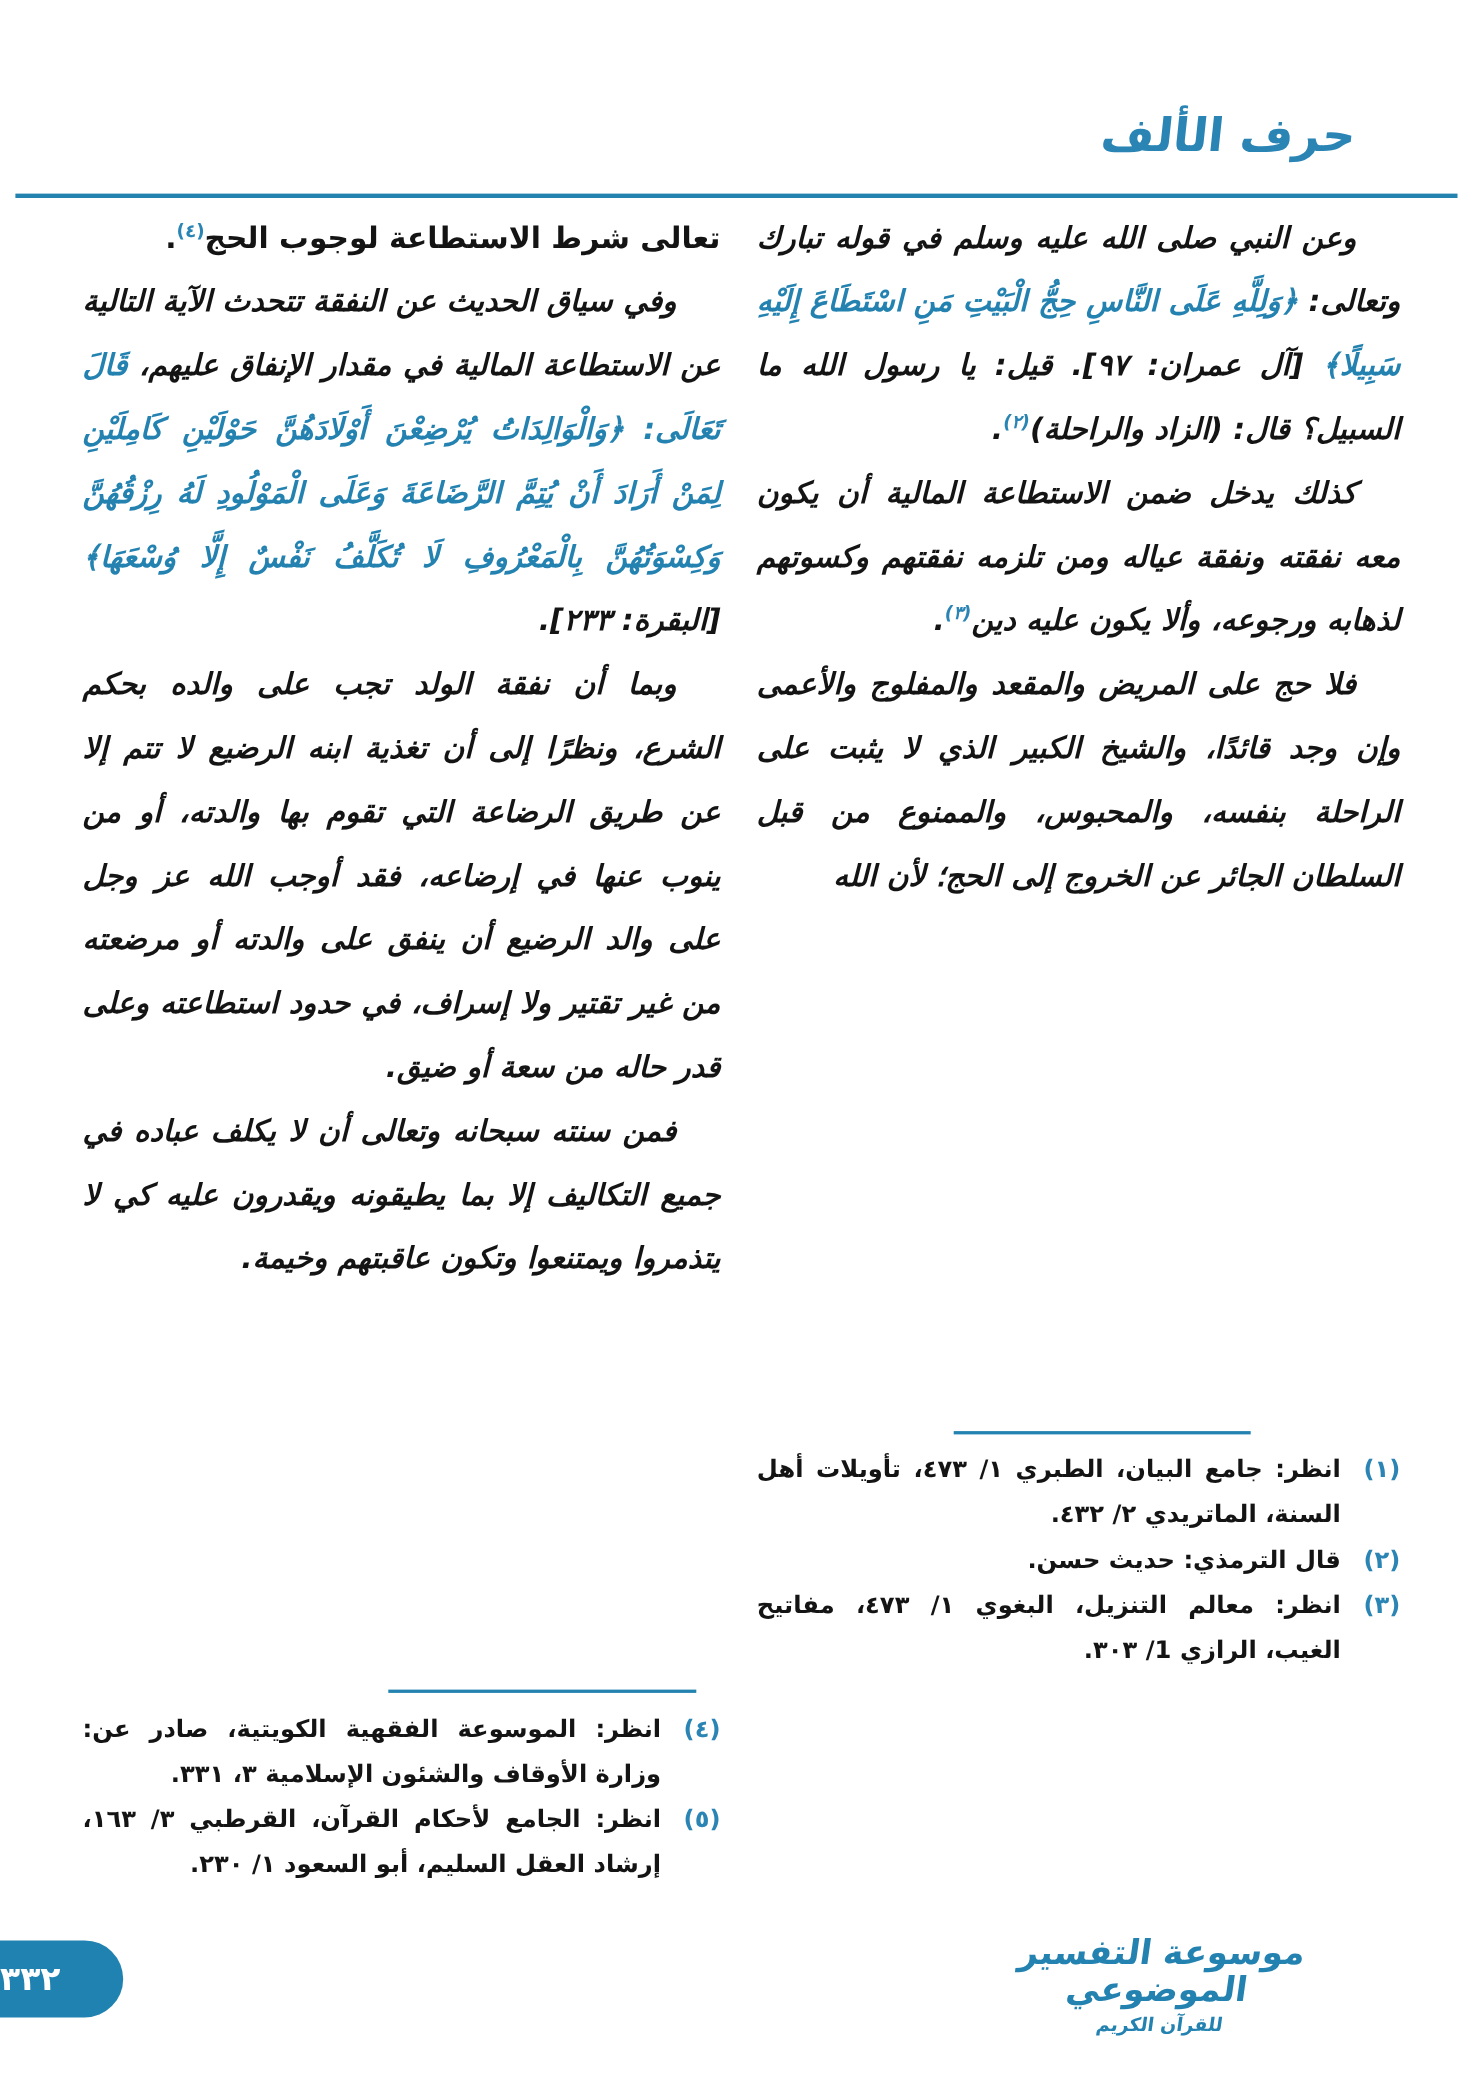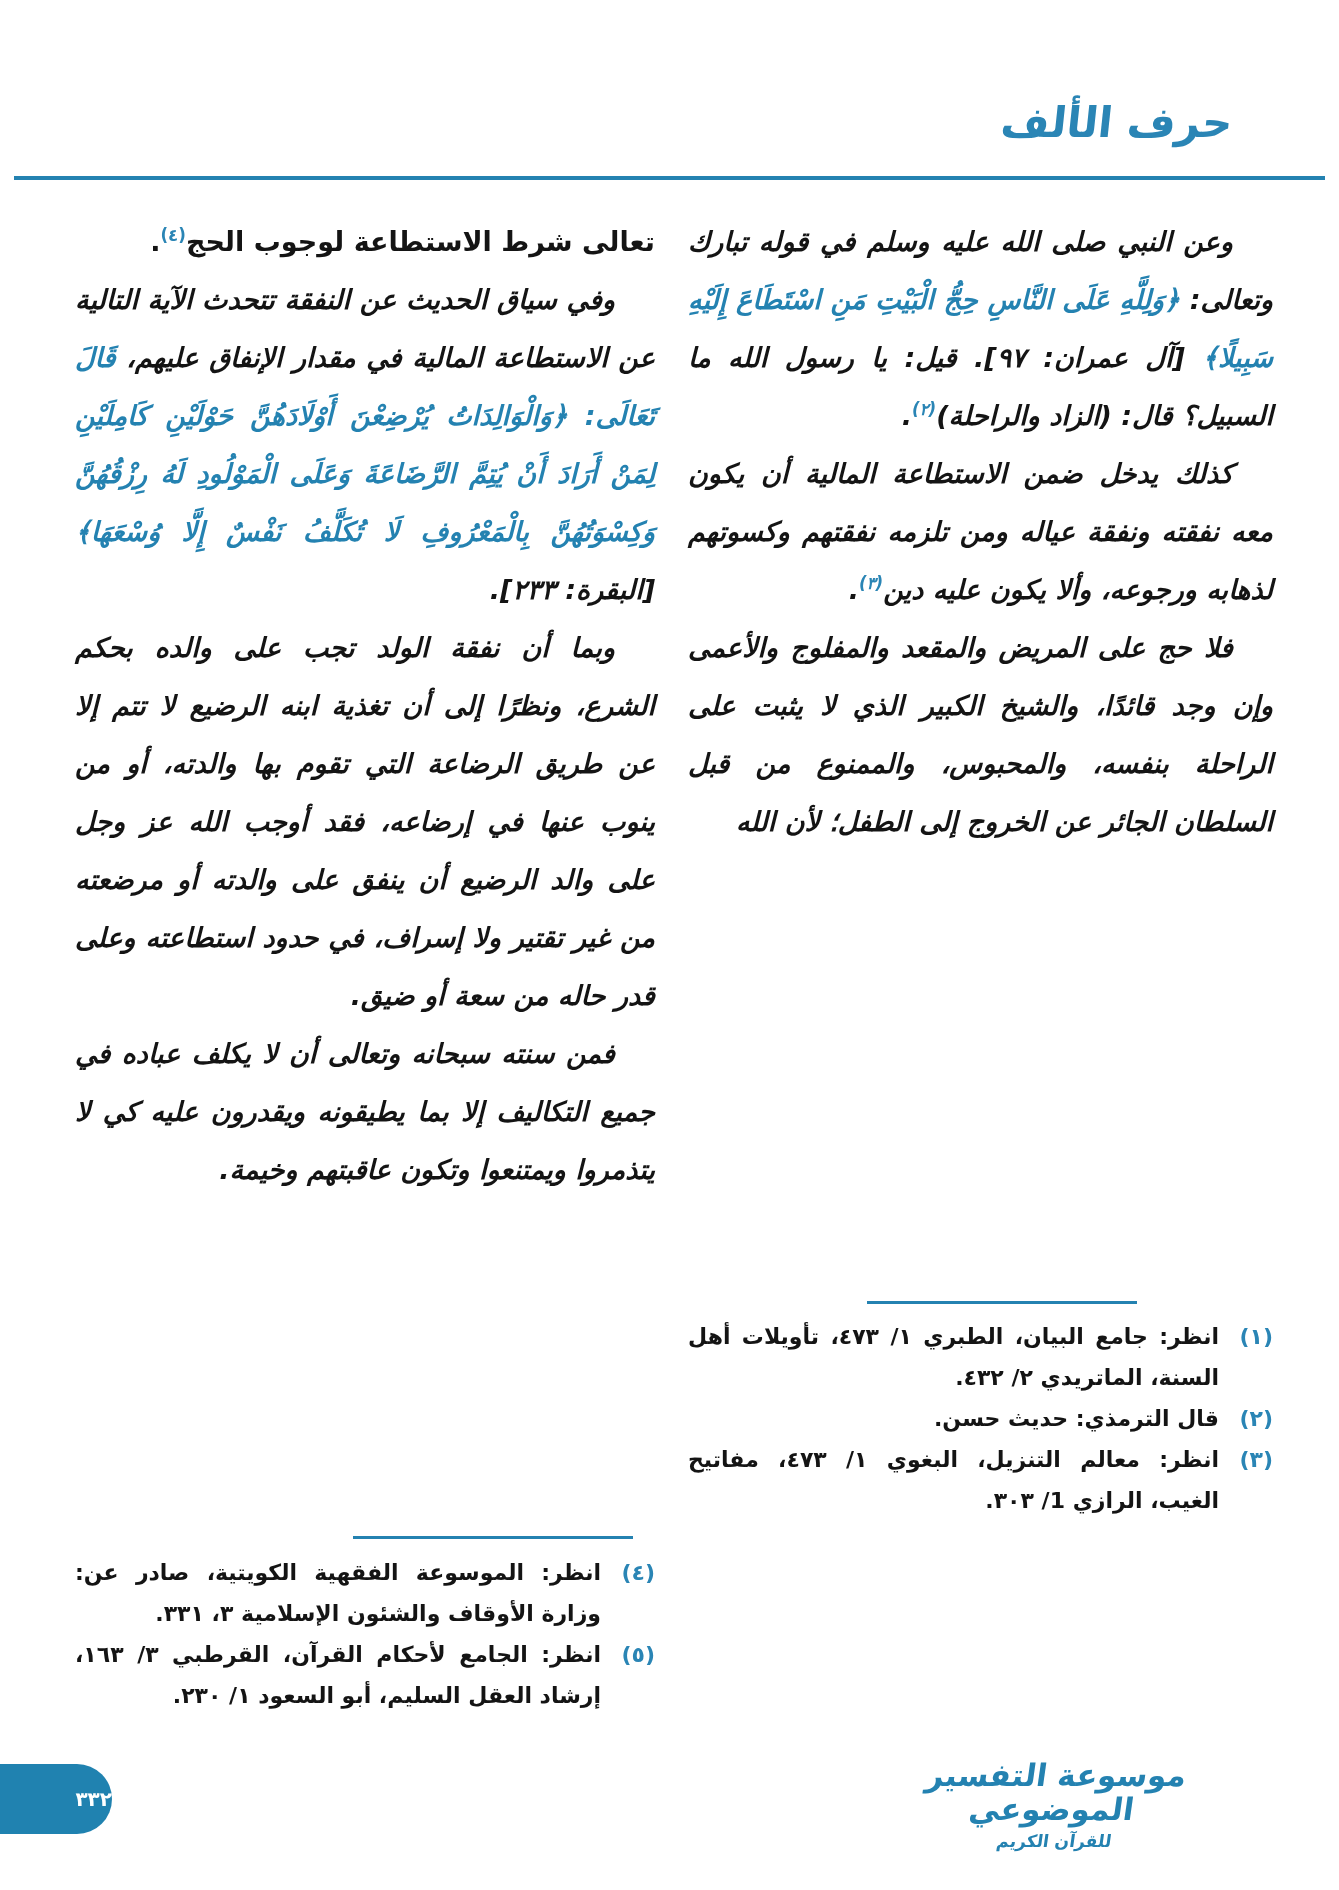--- a/index.html
+++ b/index.html
@@ -18,21 +18,21 @@
     font-size:42px;font-weight:bold;letter-spacing:-1px;
     color:#2a85b5;
     transform:skewX(-6deg);
   }
   #header-rule{
     position:absolute;top:176px;right:14px;left:14px;height:4px;
     background:#2482b1;
   }
   
   .col-body{
-    position:absolute;top:213px;
+    position:absolute;top:188px;
     font-size:27px;line-height:58px;font-weight:700;
     text-align:justify;text-justify:inter-word;
   }
   #col-right-body{right:66px;width:585px;}
   #col-left-body{right:684px;width:580px;}
   .para{margin:0;}
   .para.indent{text-indent:40px;font-style:italic;}
   .seg-q{color:#2482b1;}
   .seg-s{font-weight:900;}
   .seg-m{
@@ -63,37 +63,37 @@
     transform:skewX(-8deg);
   }
   #footer-logo .logo-sub{
     font-size:17px;font-weight:700;margin-top:6px;
     transform:skewX(-8deg);
   }
   #page-badge{
     position:absolute;top:1764px;left:0px;width:112px;height:70px;
     background:#2082b0;color:#ffffff;
     border-radius:0 35px 35px 0; 
-    display:flex;align-items:center;justify-content:flex-start;
-    font-size:20px;font-weight:bold;
+    display:flex;align-items:center;justify-content:flex-end;
+    font-size:30px;font-weight:bold;
   }
 </style>
 </head>
 <body>
 
 <div id="page">
 
   <div id="header-title">حرف الألف</div>
 
   <div id="header-rule"></div>
 
   <div id="col-right-body" class="col-body">
       <p class="para indent"><span class="seg-t">وعن النبي صلى الله عليه وسلم في قوله تبارك وتعالى: </span><span class="seg-q">﴿وَلِلَّهِ عَلَى النَّاسِ حِجُّ الْبَيْتِ مَنِ اسْتَطَاعَ إِلَيْهِ سَبِيلًا﴾</span><span class="seg-t"> [آل عمران: ٩٧]. قيل: يا رسول الله ما السبيل؟ قال: </span><span class="seg-s">(الزاد والراحلة)</span><span class="seg-m">(٢)</span><span class="seg-t">.</span></p>
       <p class="para indent"><span class="seg-t">كذلك يدخل ضمن الاستطاعة المالية أن يكون معه نفقته ونفقة عياله ومن تلزمه نفقتهم وكسوتهم لذهابه ورجوعه، وألا يكون عليه دين</span><span class="seg-m">(٣)</span><span class="seg-t">.</span></p>
-      <p class="para indent"><span class="seg-t">فلا حج على المريض والمقعد والمفلوج والأعمى وإن وجد قائدًا، والشيخ الكبير الذي لا يثبت على الراحلة بنفسه، والمحبوس، والممنوع من قبل السلطان الجائر عن الخروج إلى الطفل؛ لأن الله</span></p>
+      <p class="para indent"><span class="seg-t">فلا حج على المريض والمقعد والمفلوج والأعمى وإن وجد قائدًا، والشيخ الكبير الذي لا يثبت على الراحلة بنفسه، والمحبوس، والممنوع من قبل السلطان الجائر عن الخروج إلى الحج؛ لأن الله</span></p>
     </div>
 
   <div id="col-left-body" class="col-body">
       <p class="para"><span class="seg-t">تعالى شرط الاستطاعة لوجوب الحج</span><span class="seg-m">(٤)</span><span class="seg-t">.</span></p>
       <p class="para indent"><span class="seg-t">وفي سياق الحديث عن النفقة تتحدث الآية التالية عن الاستطاعة المالية في مقدار الإنفاق عليهم، </span><span class="seg-q">قَالَ تَعَالَى: ﴿وَالْوَالِدَاتُ يُرْضِعْنَ أَوْلَادَهُنَّ حَوْلَيْنِ كَامِلَيْنِ لِمَنْ أَرَادَ أَنْ يُتِمَّ الرَّضَاعَةَ وَعَلَى الْمَوْلُودِ لَهُ رِزْقُهُنَّ وَكِسْوَتُهُنَّ بِالْمَعْرُوفِ لَا تُكَلَّفُ نَفْسٌ إِلَّا وُسْعَهَا﴾</span><span class="seg-t"> [البقرة: ٢٣٣].</span></p>
       <p class="para indent"><span class="seg-t">وبما أن نفقة الولد تجب على والده بحكم الشرع، ونظرًا إلى أن تغذية ابنه الرضيع لا تتم إلا عن طريق الرضاعة التي تقوم بها والدته، أو من ينوب عنها في إرضاعه، فقد أوجب الله عز وجل على والد الرضيع أن ينفق على والدته أو مرضعته من غير تقتير ولا إسراف، في حدود استطاعته وعلى قدر حاله من سعة أو ضيق.</span></p>
       <p class="para indent"><span class="seg-t">فمن سنته سبحانه وتعالى أن لا يكلف عباده في جميع التكاليف إلا بما يطيقونه ويقدرون عليه كي لا يتذمروا ويمتنعوا وتكون عاقبتهم وخيمة.</span></p>
     </div>
 
   <div id="fn-sep-right" class="fn-sep"></div>

